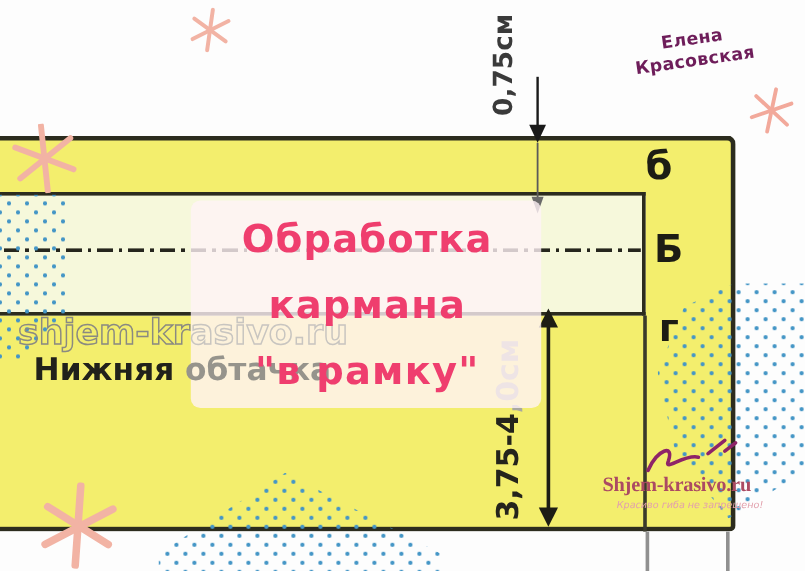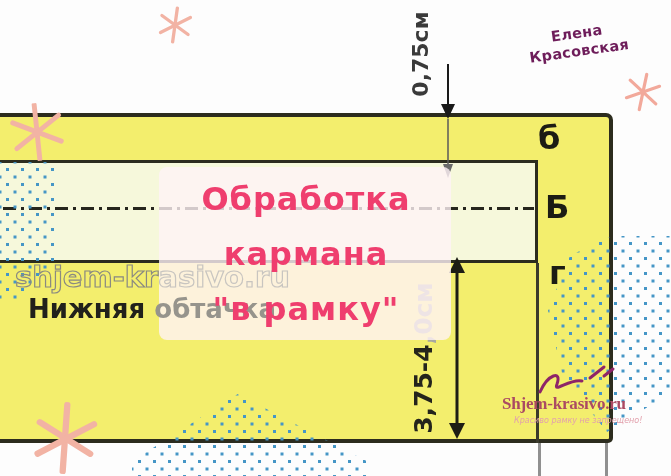--- a/index.html
+++ b/index.html
@@ -181,15 +181,15 @@
 
   <div class="abs author">
     <div>Елена</div>
     <div>Красовская</div>
   </div>
 
   <svg class="abs flourish" width="84" height="34" viewBox="0 0 84 34">
     <path d="M6 28 C14 10, 28 6, 23 20 C19 30, 36 14, 48 17 M56 14 L70 3 M70 12 L79 5" stroke="#8e2468" stroke-width="3" fill="none" stroke-linecap="round"></path>
   </svg>
   <div class="abs brand-site">Shjem-krasivo.ru</div>
-  <div class="abs brand-slogan">Красиво рамку не запрещено!</div>
+  <div class="abs brand-slogan">Красиво гиба не запрещено!</div>
 
 </div>
 
 </body></html>

